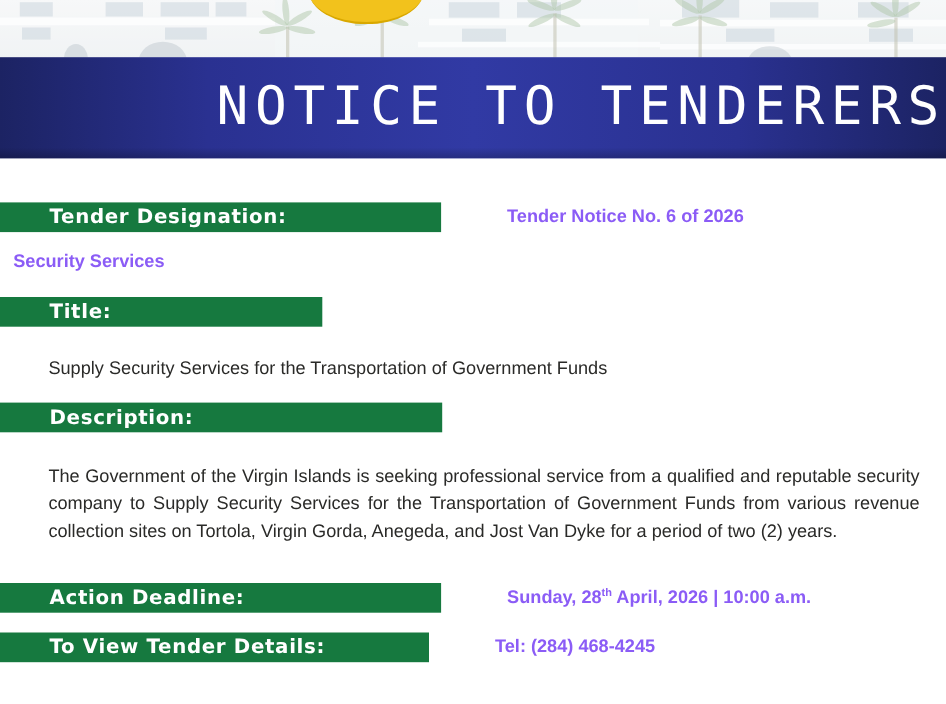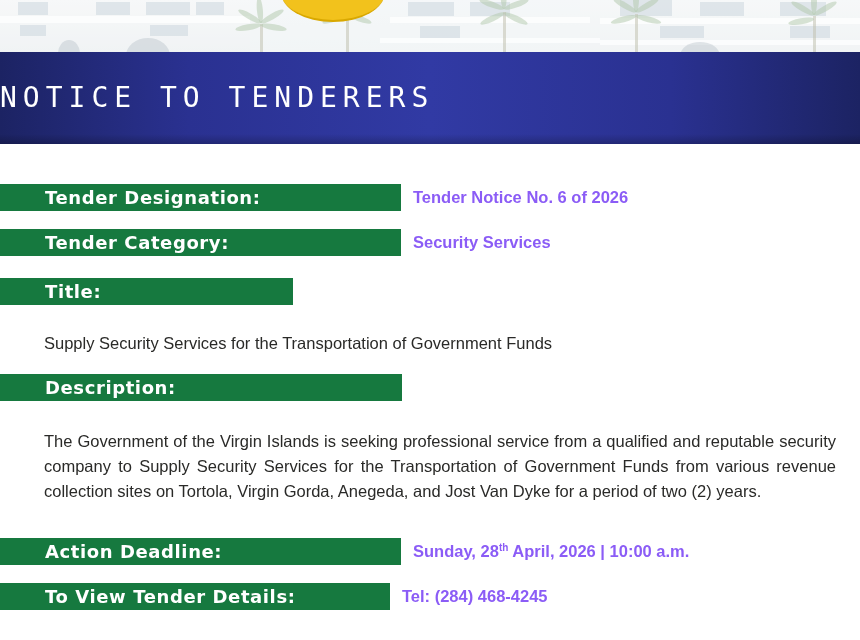--- a/index.html
+++ b/index.html
@@ -118,24 +118,24 @@
     position: absolute;
     left: 0; right: 0; bottom: 0;
     height: 10px;
     background: linear-gradient(to bottom, rgba(0,0,0,0) 0%, rgba(0,0,0,0.22) 100%);
   }
   .banner-title {
     position: absolute;
     left: 0; right: 0;
     top: 50%;
     transform: translateY(-52%);
-    text-align: left;
+    text-align: right;
     color: #ffffff;
     font-family: "DejaVu Sans Mono", monospace;
-    font-size: 28px;
+    font-size: 48px;
     font-weight: 400;
     letter-spacing: 6px;
     white-space: nowrap;
   }
 
   
   .content {
     position: relative;
     width: 860px;
   }
@@ -156,20 +156,21 @@
     font-size: 18px;
     font-weight: bold;
     letter-spacing: 0.6px;
     white-space: nowrap;
   }
 
   .row {
     position: relative;
     display: flex;
     align-items: center;
+    gap: 48px;
   }
   .row .gbar { flex: 0 0 auto; }
   .row-value {
     font-family: "Liberation Sans", sans-serif;
     font-size: 16.5px;
     font-weight: bold;
     color: #8b5cf6;
     padding-left: 12px;
     white-space: nowrap;
   }
@@ -299,23 +300,20 @@
   <div class="row">
     <div class="gbar w400">
       <span class="gbar-label">Tender Designation:</span>
     </div>
     <div class="row-value">Tender Notice No. 6 of 2026</div>
   </div>
 
   <div class="sp-18"></div>
 
   <div class="row">
-    <div class="gbar w400">
-      <span class="gbar-label">Tender Category:</span>
-    </div>
     <div class="row-value">Security Services</div>
   </div>
 
   <div class="sp-22"></div>
 
   <div class="row">
     <div class="gbar w293">
       <span class="gbar-label">Title:</span>
     </div>
   </div>

